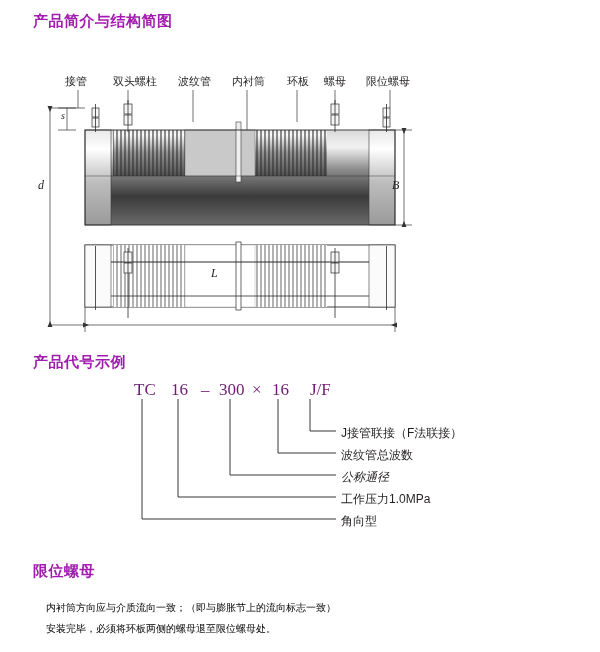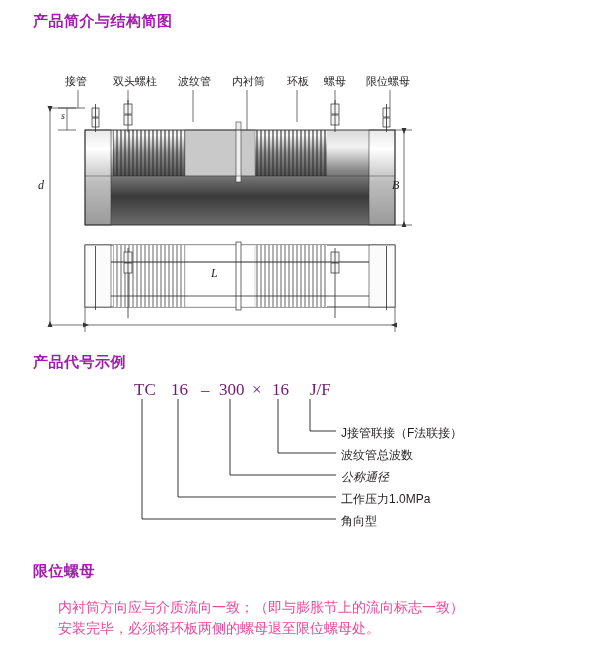--- a/index.html
+++ b/index.html
@@ -71,25 +71,24 @@
   }
 
   
   #notes {
     position: absolute;
     left: 46px;
     top: 597px;
     width: 520px;
   }
   .note-line {
-    font-size: 14px;
+    font-size: 10px;
     line-height: 21px;
-    color: #ec4899;
-    white-space: nowrap;
-    margin-left: 12px;
+    color: #000000;
+    white-space: nowrap;
   }
 </style>
 </head>
 <body>
 
 <div class="section-title" id="title-1">产品简介与结构简图</div>
 <div class="section-title" id="title-2">产品代号示例</div>
 <div class="section-title" id="title-3">限位螺母</div>
 
 <div id="figure1">

